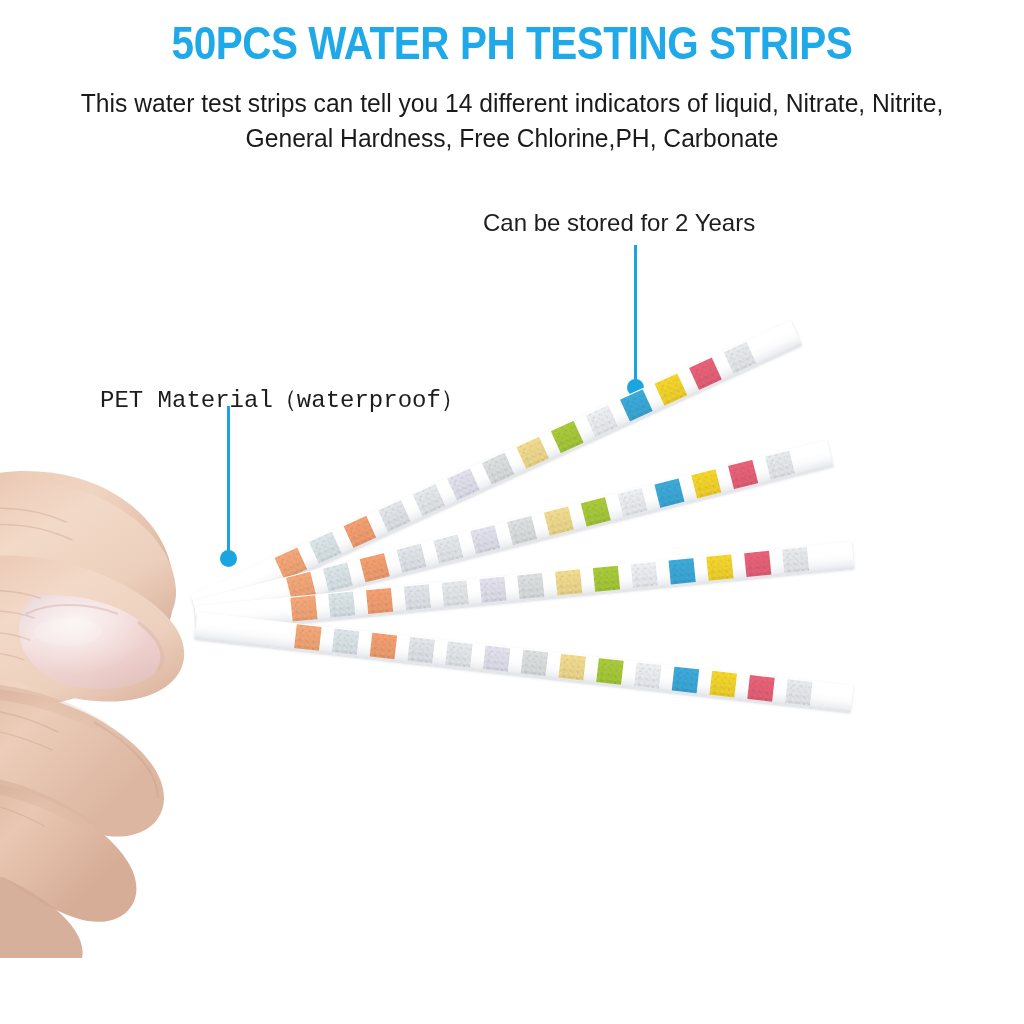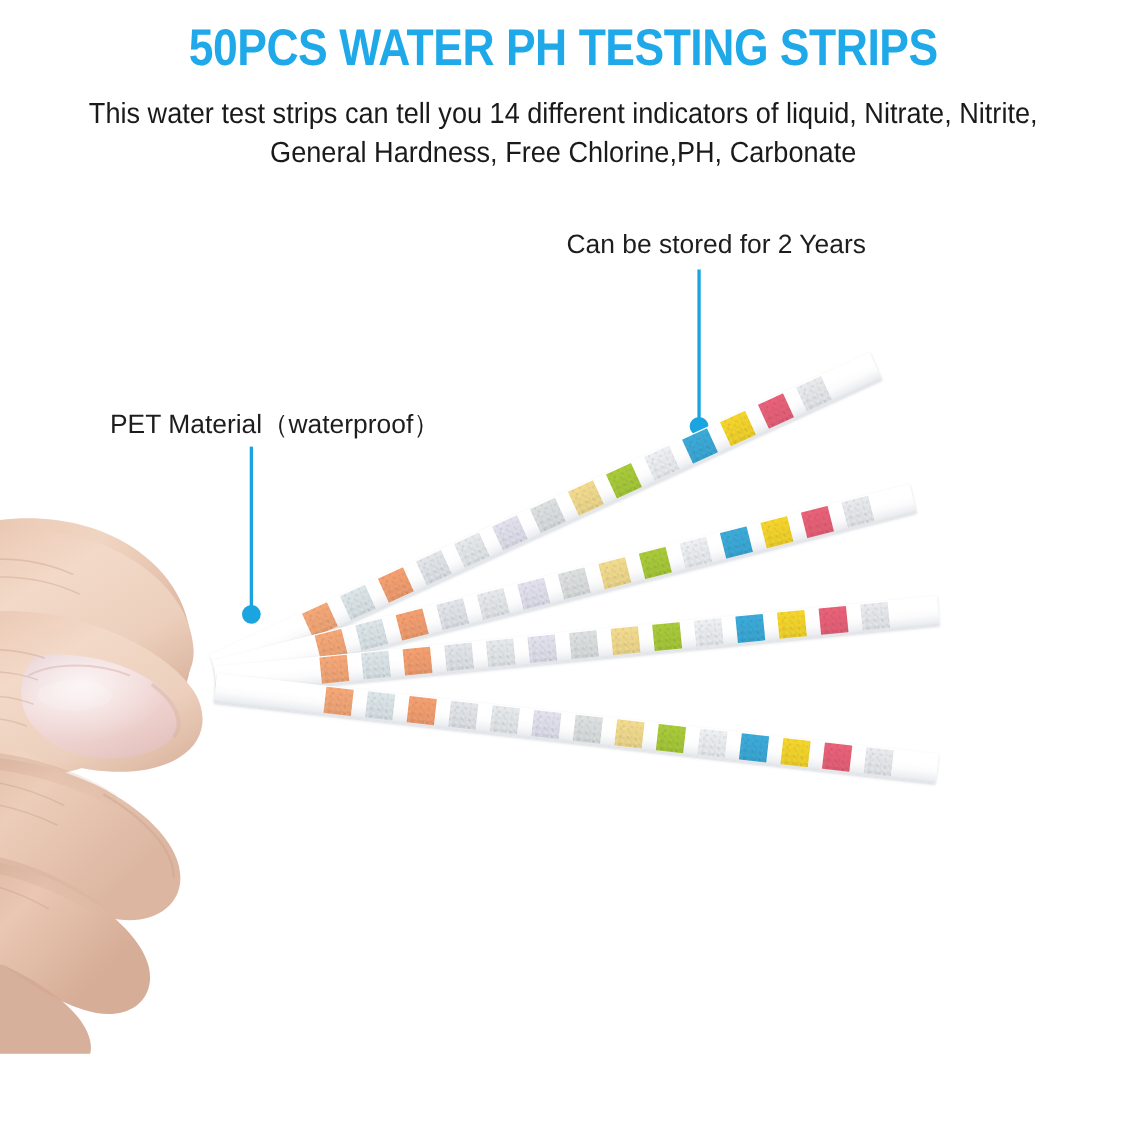--- a/index.html
+++ b/index.html
@@ -52,22 +52,22 @@
   }
 
   
   .callout-label {
     position: absolute;
     font-family: "Liberation Sans", sans-serif;
     font-size: 24px;
     color: #1d1d1d;
     white-space: nowrap;
   }
-  #callout-pet-label  { left: 100px; top: 370px; }
-  #callout-store-label{ left: 483px; top: 209px; margin-left: 32px; }
+  #callout-pet-label  { left: 100px; top: 383px; font-family: Liberation Mono, monospace; }
+  #callout-store-label{ left: 483px; top: 209px; }
 
   .leader-line {
     position: absolute;
     width: 3px;
     background: #1ba5e0;
   }
   .leader-dot {
     position: absolute;
     width: 17px; height: 17px;
     border-radius: 50%;

